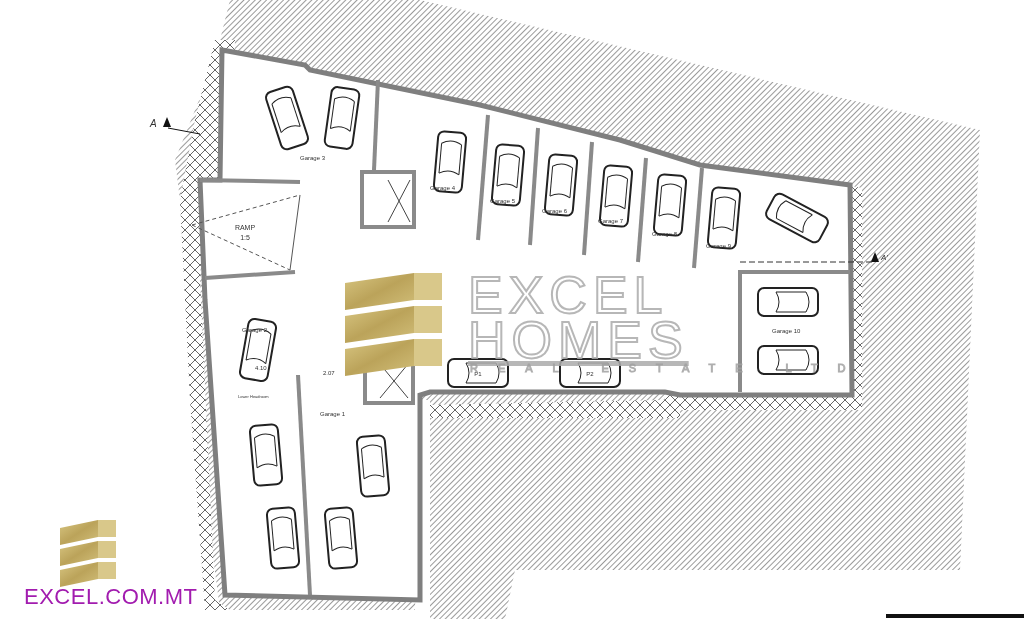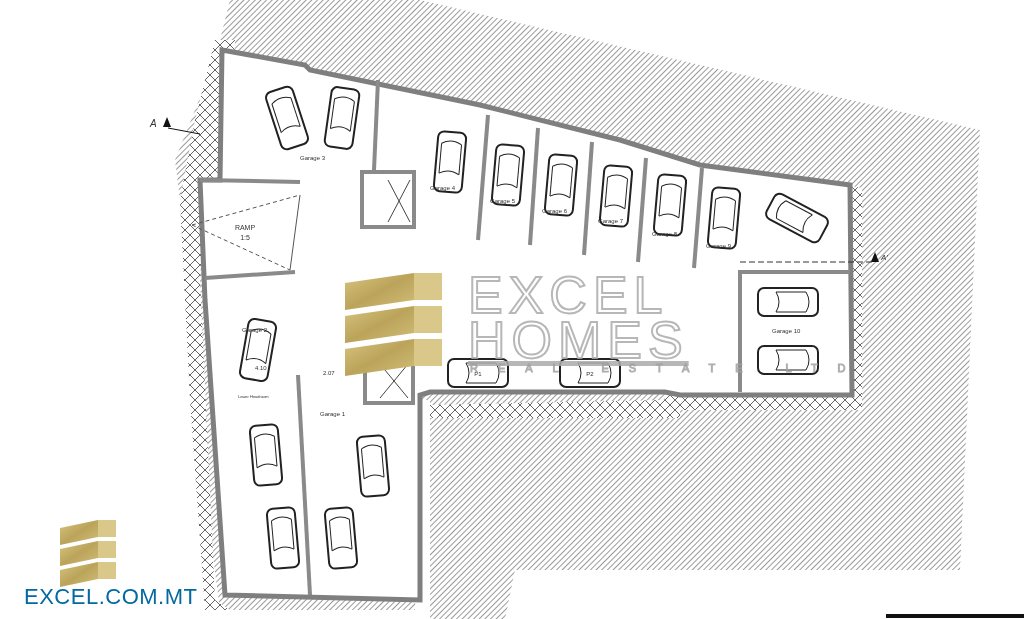--- a/index.html
+++ b/index.html
@@ -1,19 +1,19 @@
 <!DOCTYPE html>
 <html><head>
 <meta charset="utf-8">
 <style>
   html, body { margin:0; padding:0; background:#ffffff; }
   body { width:1024px; height:619px; overflow:hidden; position:relative; font-family:"Liberation Sans", sans-serif; }
   #plan { position:absolute; left:0; top:0; width:1024px; height:619px; }
   .lbl { font-family:"Liberation Sans", sans-serif; fill:#333; }
-  #brand-url { position:absolute; left:24px; top:584px; font-family:"Liberation Sans", sans-serif; font-size:22px; letter-spacing:0.5px; color:#0369a1; font-weight:normal; }
+  #brand-url { position:absolute; left:24px; top:584px; font-family:"Liberation Sans", sans-serif; font-size:22px; letter-spacing:0.5px; color:#a21caf; font-weight:normal; }
   #wm-title1, #wm-title2 { position:absolute; font-family:"Liberation Sans", sans-serif; color:transparent; -webkit-text-stroke:2px rgba(170,170,170,0.85); font-size:52px; letter-spacing:6px; }
   #wm-title1 { left:468px; top:265px; }
   #wm-title2 { left:468px; top:310px;text-decoration:underline; }
   #wm-sub { position:absolute; left:470px; top:362px; font-size:11px; letter-spacing:20px; color:transparent; -webkit-text-stroke:1px rgba(160,160,160,0.85); font-family:"Liberation Sans", sans-serif; }
   .bottomline { position:absolute; left:886px; top:614px; width:138px; height:4px; background:#111; }
 </style>
 </head>
 <body>
 
 <svg id="plan" viewBox="0 0 1024 619" xmlns="http://www.w3.org/2000/svg">

